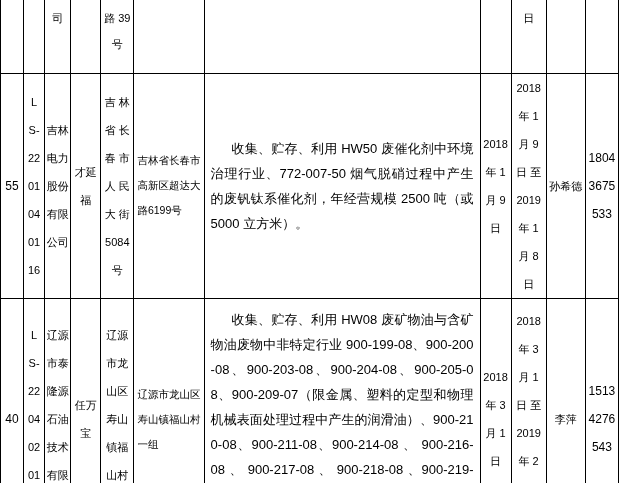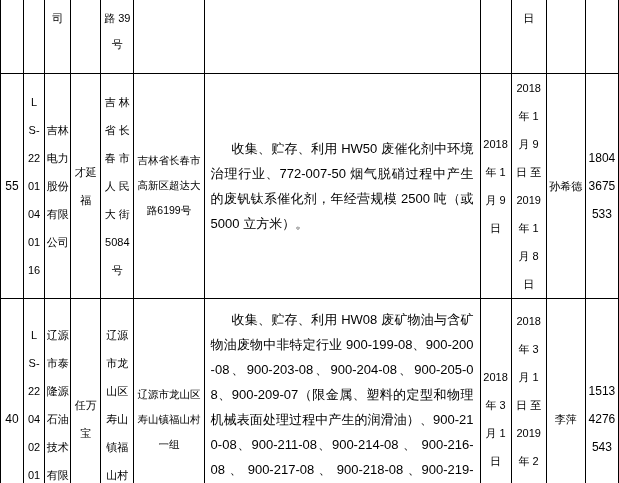--- a/index.html
+++ b/index.html
@@ -42,21 +42,21 @@
     text-indent: 21px;
     font-size: 13px;
     line-height: 25px;
     padding: 8px 6px;
     word-break: break-all;
   }
   td.addr2-cell {
     font-size: 10.5px;
     line-height: 25px;
     padding: 0 3px;
-    text-align: center;
+    text-align: left;
   }
   td.num-cell {
     font-size: 12px;
     margin-left: 24px;
   }
   tr.r69 { height: 204px; }
   tr.r70 { height: 197px; }
   tr.row-cont { height: 73px; }
   tr.row-cut { height: 9px; }
 </style>

